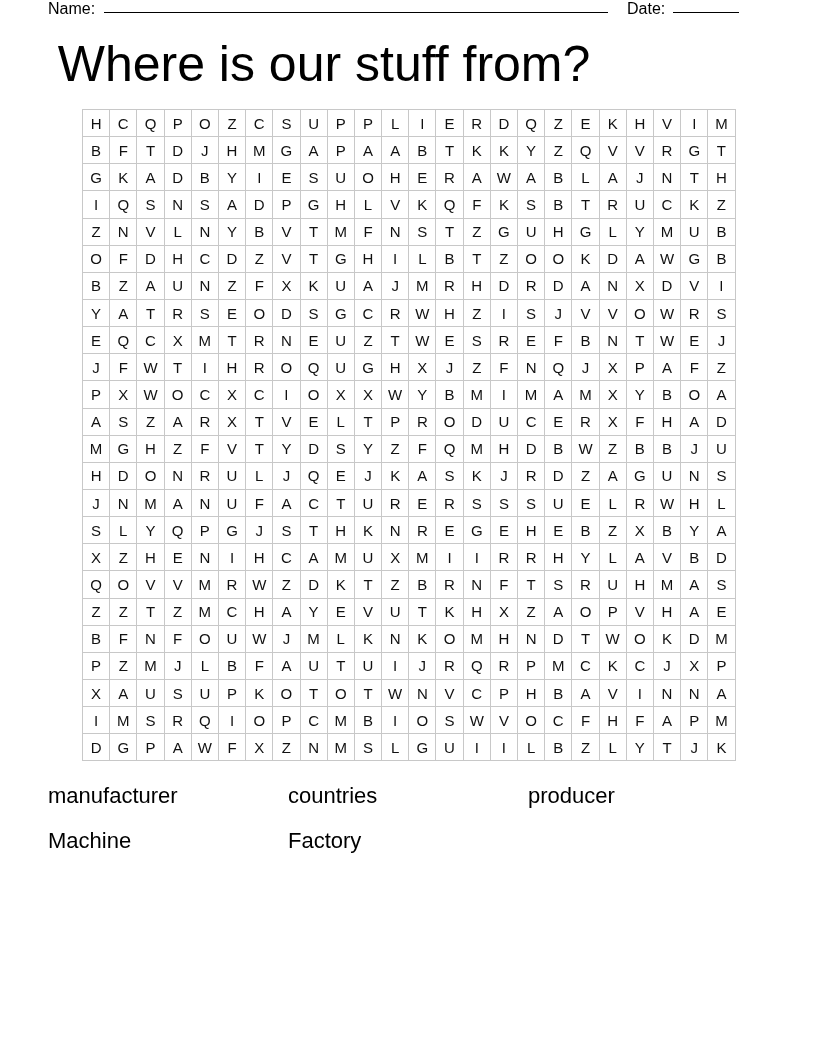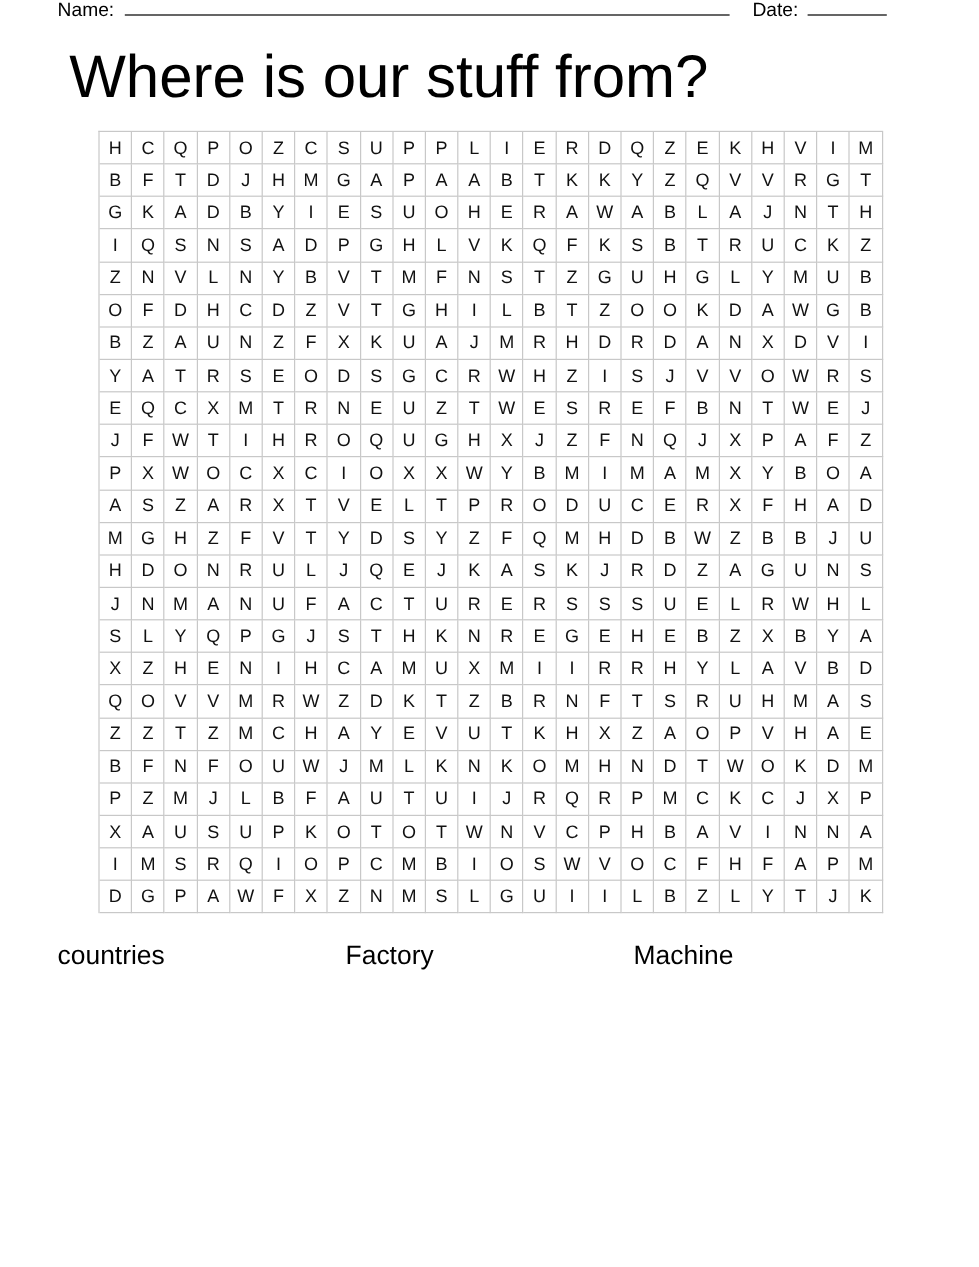--- a/index.html
+++ b/index.html
@@ -673,16 +673,18 @@
     <div class="cell">B</div>
     <div class="cell">Z</div>
     <div class="cell">L</div>
     <div class="cell">Y</div>
     <div class="cell">T</div>
     <div class="cell">J</div>
     <div class="cell">K</div>
   </div>
 
 <div class="word-list" id="word-list">
+    <div class="word">manufacturer</div>
     <div class="word">countries</div>
+    <div class="word">producer</div>
+    <div class="word">Machine</div>
     <div class="word">Factory</div>
-    <div class="word">Machine</div>
   </div>
 
 </body></html>

